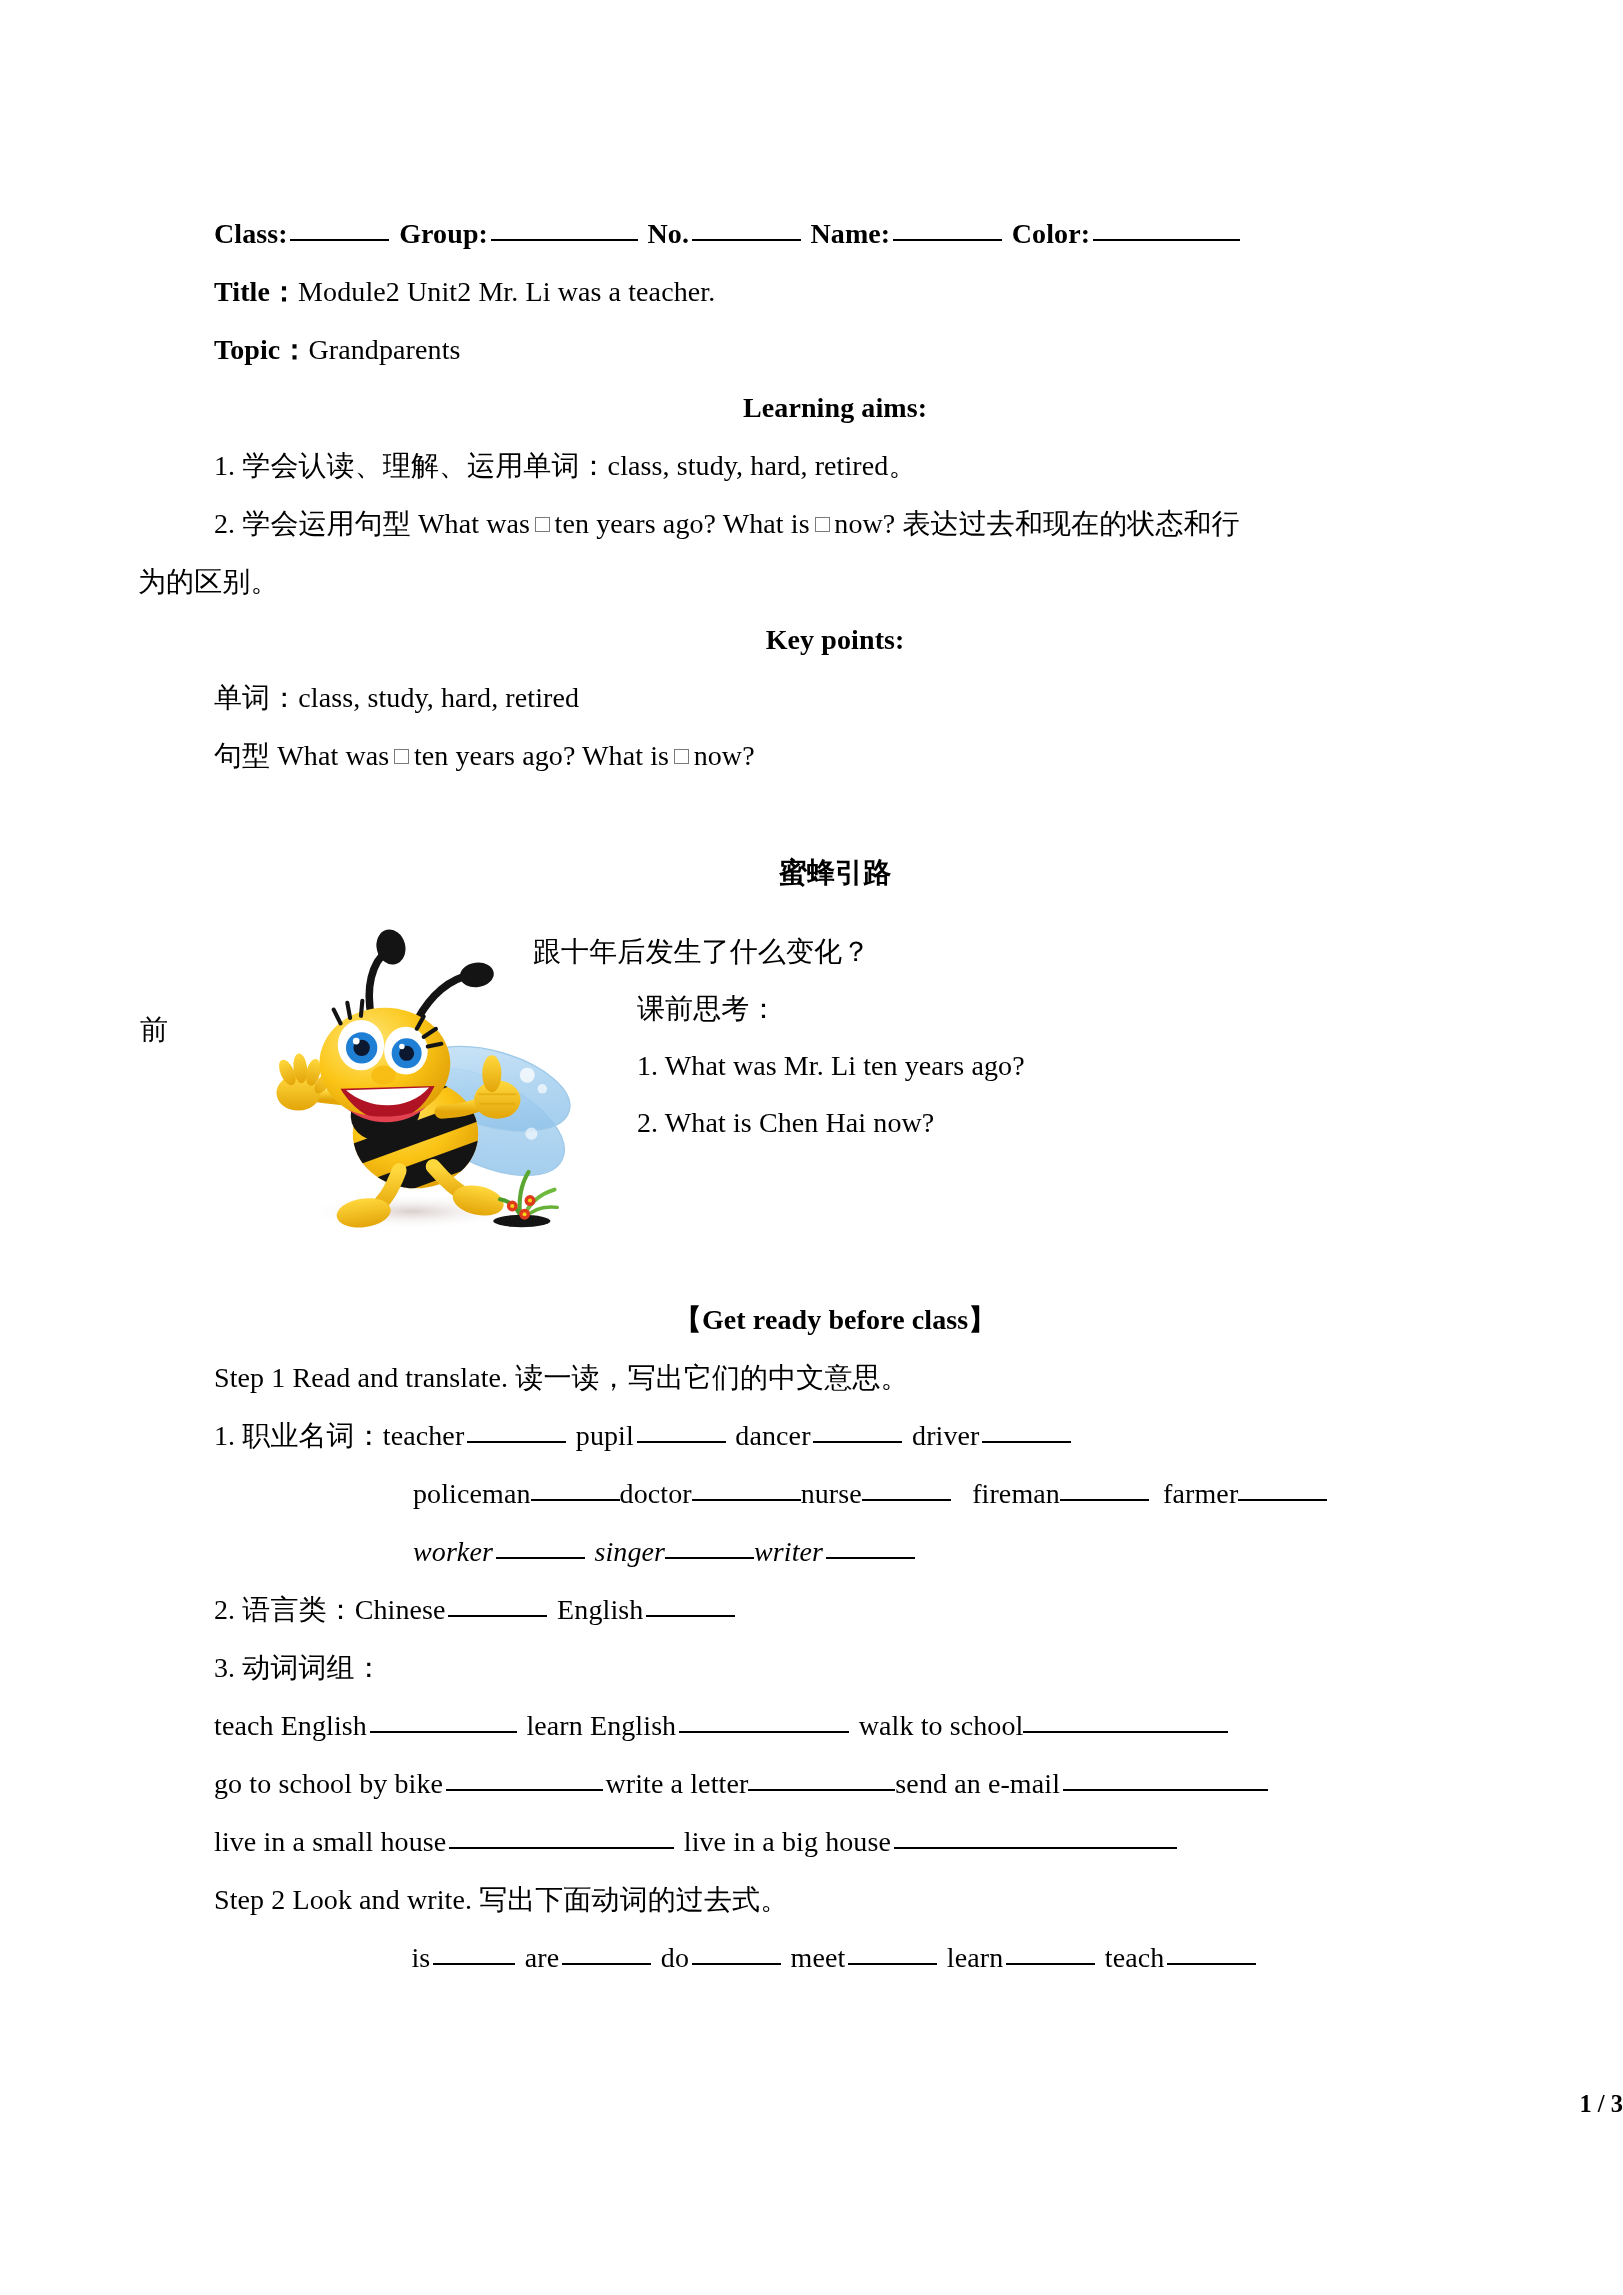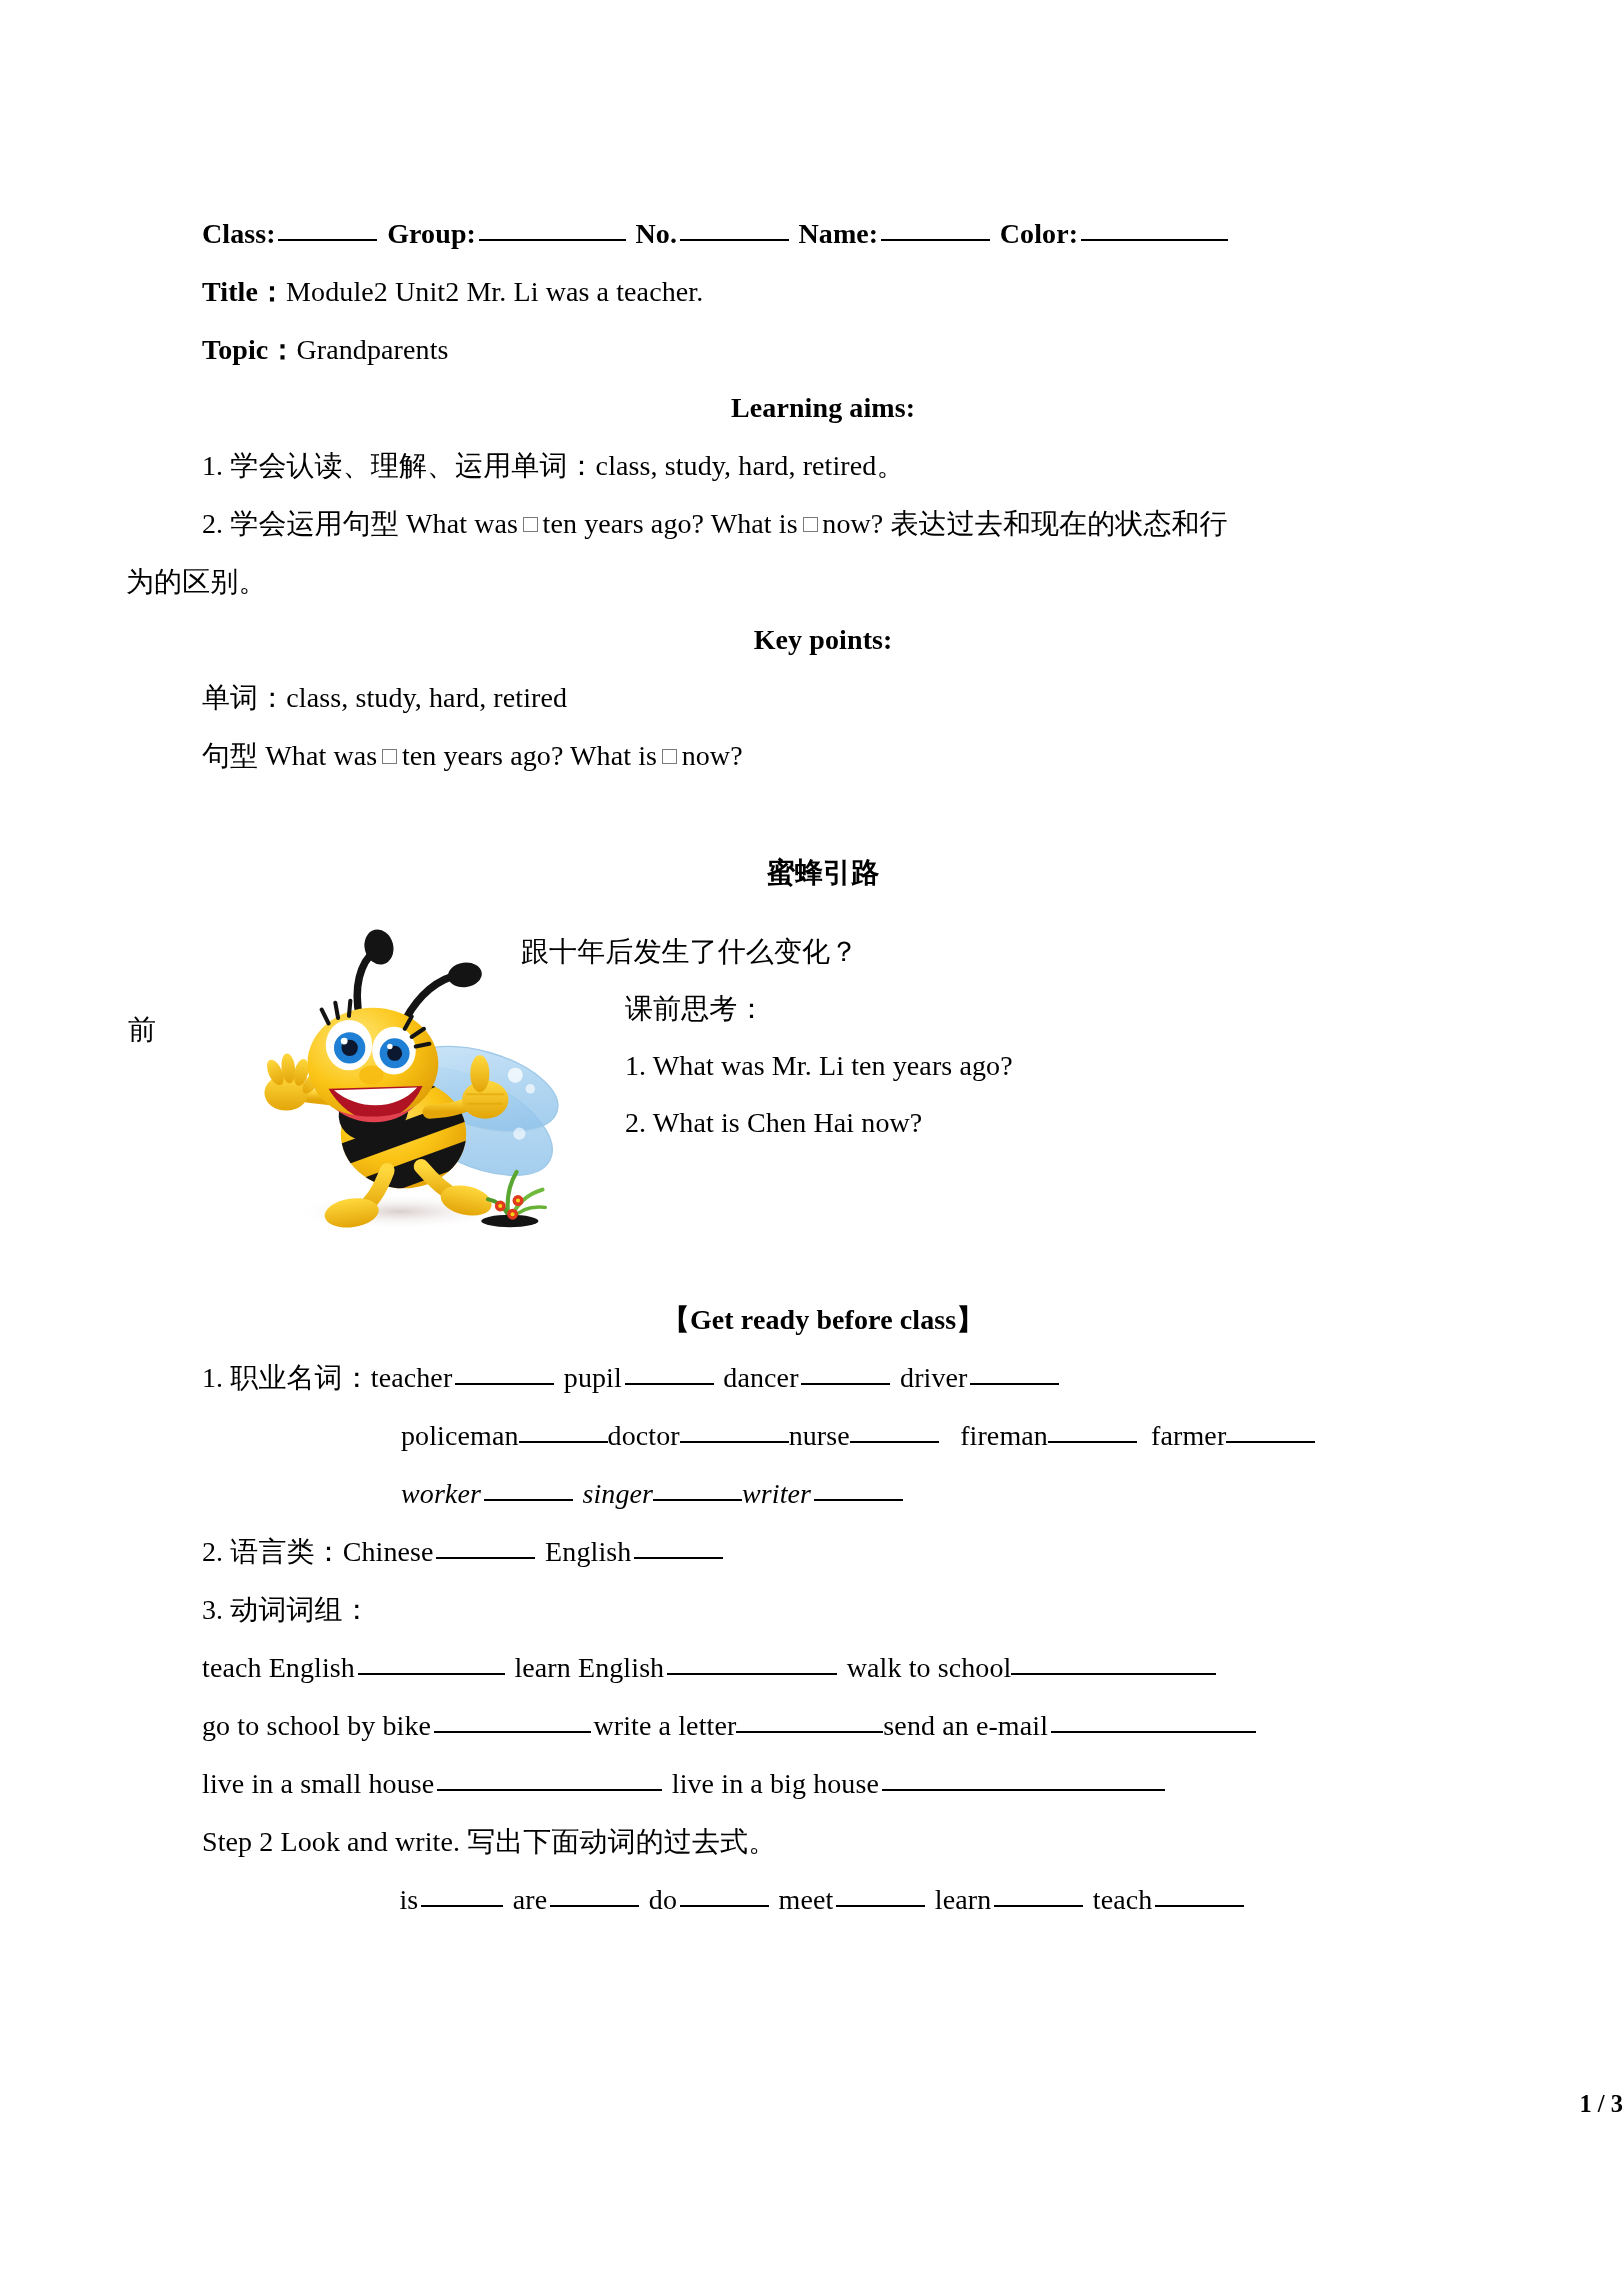--- a/index.html
+++ b/index.html
@@ -14,21 +14,21 @@
   #page {
     position: relative;
     width: 1623px;
     height: 2295px;
     background: #ffffff;
     overflow: hidden;
   }
   
   .doc {
     position: absolute;
-    left: 202px;
+    left: 214px;
     top: 205px;
     width: 1234px;
   }
   .ln {
     font-size: 28px;
     line-height: 58px;
     white-space: nowrap;
     letter-spacing: 0.1px;
   }
   .b { font-weight: bold; }
@@ -273,20 +273,21 @@
         <div class="ln hang">跟十年后发生了什么变化？</div>
         <div class="ln">课前思考：</div>
         <div class="ln">1. What was Mr. Li ten years ago?</div>
         <div class="ln">2. What is Chen Hai now?</div>
       </div>
     </div>
 
     <div class="gap-md"></div>
 
     <div class="ln b indent">【Get ready before class】</div>
+    <div class="ln">Step 1 Read and translate. 读一读，写出它们的中文意思。</div>
 
     <div class="ln">
       <span>1. 职业名词：</span><span>teacher</span><span class="blk w145"></span>
       <span>pupil</span><span class="blk w130"></span>
       <span>dancer</span><span class="blk w130"></span>
       <span>driver</span><span class="blk w130"></span>
     </div>
     <div class="ln" style="padding-left:199px;">
       <span>policeman</span><span class="blk w130 tight"></span><span>doctor</span><span class="blk w160 tight"></span><span>nurse</span><span class="blk w130 tight"></span>
       &nbsp;&nbsp;<span>fireman</span><span class="blk w130 tight"></span>

